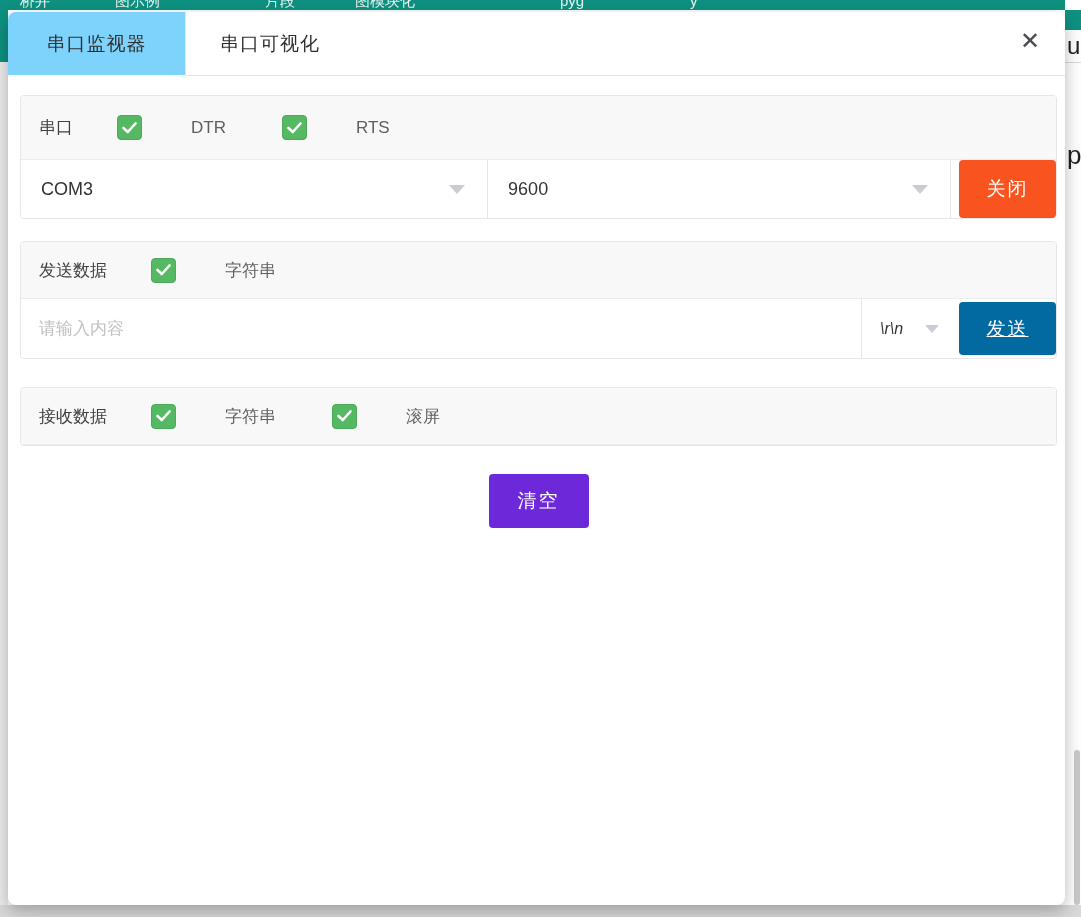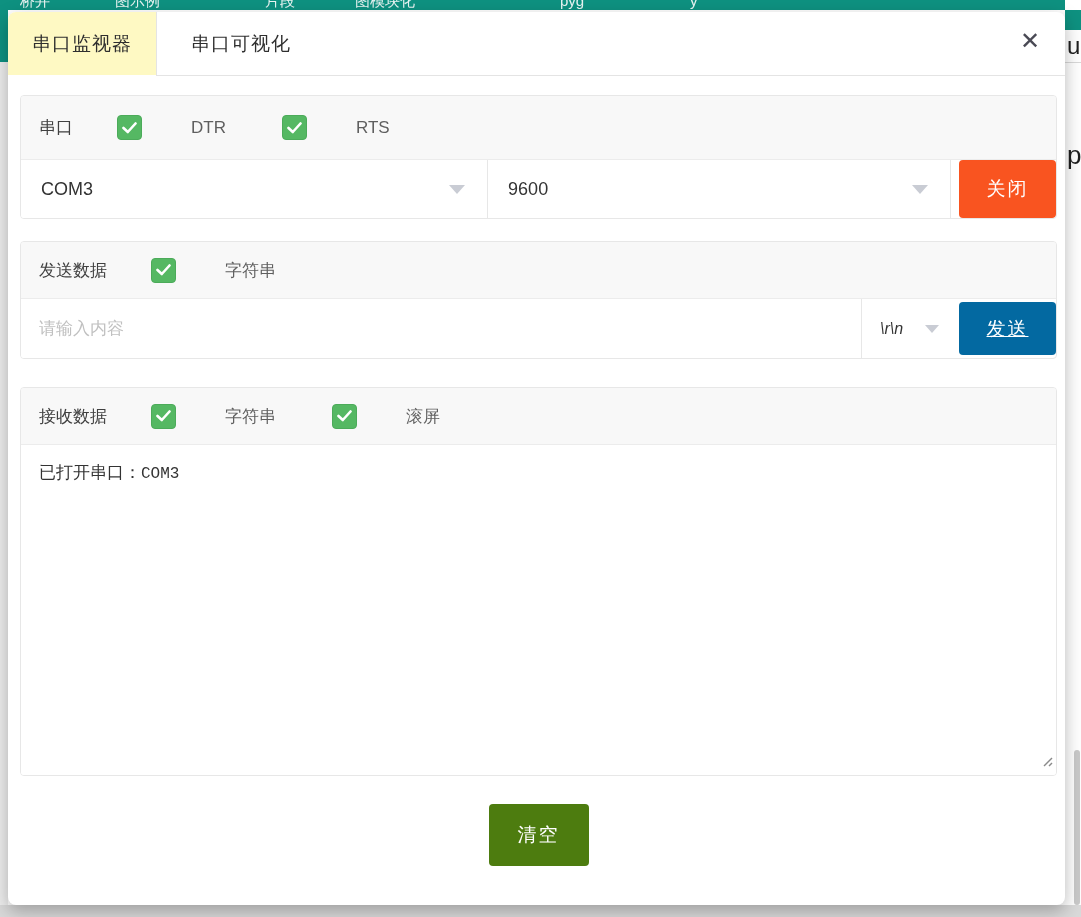--- a/index.html
+++ b/index.html
@@ -30,21 +30,21 @@
   .modal {
     position:absolute; left:8px; top:12px; width:1057px; height:893px;
     background:#ffffff; border-radius:8px; z-index:5;
     box-shadow:0 6px 18px rgba(0,0,0,0.28);
   }
   
   .tabbar { position:relative; height:64px; display:flex; align-items:stretch; }
   .tabbar::after { content:""; position:absolute; left:0; right:0; bottom:0; height:1px; background:#e4e4e4; }
   .tab { display:flex; align-items:center; justify-content:center; font-size:19px; color:#2f2f2f; letter-spacing:1px; cursor:pointer; }
   .tab.active {
-    width:149px; background:#fef9c3; border-right:1px solid #e4e4e4;
+    width:178px; background:#7dd3fc; border-right:1px solid #e4e4e4;
     position:relative; z-index:2; border-top-left-radius:8px;
   }
   .tab.active::after { content:""; position:absolute; left:0; right:0; bottom:-1px; height:2px; background:#ffffff; }
   .tab.plain { padding:0 34px; }
   .close-btn {
     position:absolute; top:14px; right:20px; width:30px; height:30px;
     display:flex; align-items:center; justify-content:center;
     font-size:24px; color:#4a4a55; cursor:pointer;
   }
   
@@ -96,21 +96,21 @@
   .lineend-cell .caret { right:12px; border-left-width:7px; border-right-width:7px; border-top-width:8px; }
   
   .output-area {
     position:relative; height:330px; background:#ffffff; padding:16px 18px;
     font-size:17px; color:#333333; overflow:auto;
   }
   .mono { font-family:"Liberation Mono", monospace; font-size:16px; }
   .resize-handle { position:absolute; right:3px; bottom:3px; cursor:nwse-resize; }
   
   .clear-wrap { display:flex; justify-content:center; margin-top:28px; }
-  .btn-clear { width:100px; height:62px; background:#4d7c0f; }
+  .btn-clear { width:100px; height:54px; background:#6d28d9; }
 </style>
 </head>
 <body>
 
 <div class="topbar">
   <span class="frag" style="left:20px">桥井</span>
   <span class="frag" style="left:115px">图示例</span>
   <span class="frag" style="left:265px">片段</span>
   <span class="frag" style="left:355px">图模块化</span>
   <span class="frag" style="left:560px">pyg</span>
@@ -211,29 +211,20 @@
         </span>
         <span class="cb-pair">
           <span class="checkbox">
             <svg width="15" height="12" viewBox="0 0 15 12">
                 <polyline points="1.5,6 5.8,10 13.5,1.5" fill="none" stroke="#ffffff" stroke-width="2.6" stroke-linecap="round" stroke-linejoin="round"></polyline>
               </svg>
           </span>
           <span class="cb-label">滚屏</span>
         </span>
       </div>
-      <div class="output-area">
-        <span>已打开串口：</span><span class="mono">COM3</span>
-        <span class="resize-handle">
-          <svg width="11" height="11" viewBox="0 0 11 11">
-              <line x1="10" y1="2" x2="2" y2="10" stroke="#8a8a8a" stroke-width="1.4"></line>
-              <line x1="10" y1="7" x2="7" y2="10" stroke="#8a8a8a" stroke-width="1.4"></line>
-            </svg>
-        </span>
-      </div>
     </div>
 
     <div class="clear-wrap">
       <button class="btn btn-clear">清空</button>
     </div>
 
   </div>
 </div>
 
 </body></html>

